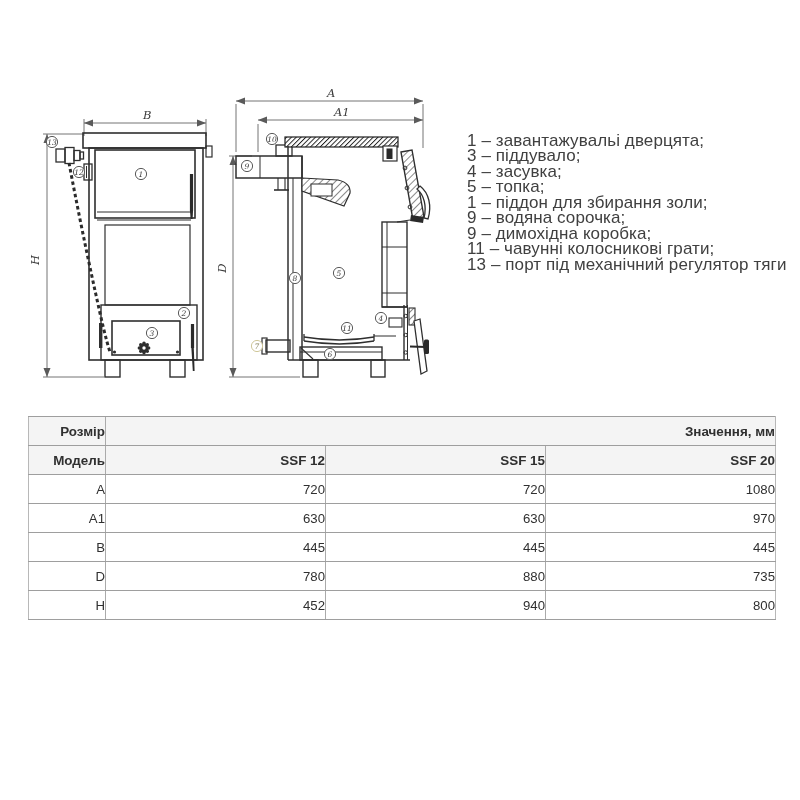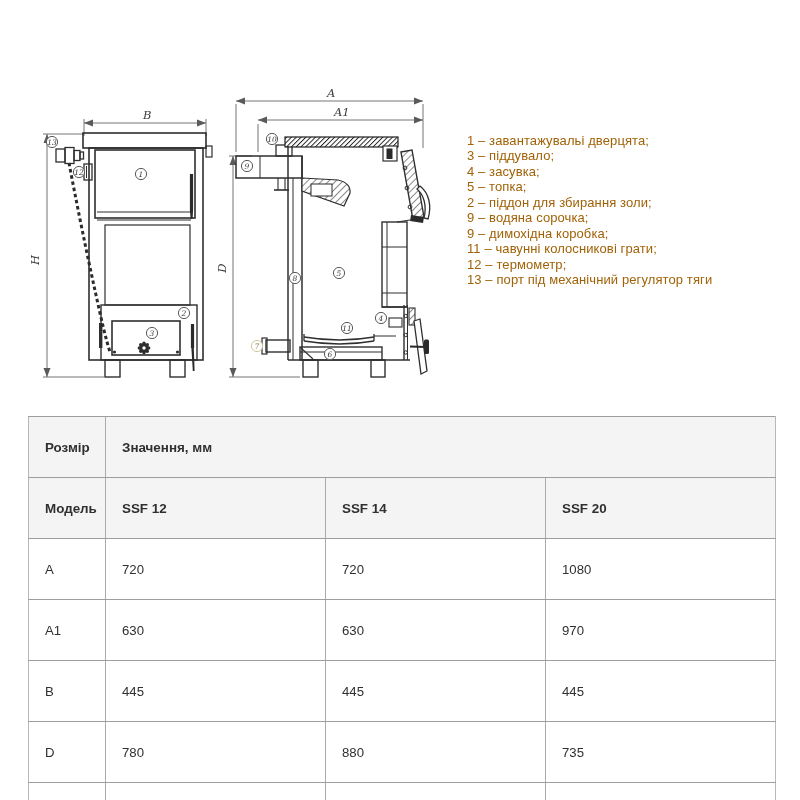--- a/index.html
+++ b/index.html
@@ -1,24 +1,24 @@
 <!DOCTYPE html>
 <html><head>
 <meta charset="utf-8">
 <style>
   html,body{margin:0;padding:0;background:#fff;}
   .page{position:relative;width:800px;height:800px;background:#fff;
         font-family:"Liberation Sans",sans-serif;overflow:hidden;}
   .drawing-svg{position:absolute;left:0;top:78px;width:460px;height:330px;}
   .legend{position:absolute;left:467px;top:133px;width:330px;
-          font-size:13px;line-height:15.45px;color:#a16207;letter-spacing:.1px;}
+          font-size:17px;line-height:15.45px;color:#404040;letter-spacing:.1px;}
   .legend div{white-space:nowrap;}
   table.dims{position:absolute;left:28px;top:416px;width:747px;
              border-collapse:collapse;color:#303030;table-layout:fixed;}
-  table.dims th,table.dims td{height:28px;padding:16px;text-align:left;vertical-align:middle;
+  table.dims th,table.dims td{height:28px;padding:0;text-align:right;vertical-align:middle;
              font-size:13.2px;font-weight:400;border-bottom:1.5px solid #9e9e9e;background:#fff;}
   table.dims tr.hrow th{background:#f4f4f4;font-weight:700;font-size:13.4px;}
   table.dims .vl{border-left:1px solid #aaa;}
   table.dims .outl{border-left:1px solid #b8b8b8;}
   table.dims .outr{border-right:1px solid #b8b8b8;}
   table.dims thead tr:first-child th{border-top:1.5px solid #9e9e9e;}
   .lineart{stroke:#2f2f2f;fill:none;}
   text{user-select:none;}
 </style>
 </head>
@@ -279,44 +279,43 @@
         <text x="257" y="346" font-size="7.5" font-style="italic" fill="#8a845e" text-anchor="middle" dominant-baseline="central">7</text>
       </g>
     </g>
   </svg>
 
   <div class="legend">
     <div>1 – завантажувальі дверцята;</div>
     <div>3 – піддувало;</div>
     <div>4 – засувка;</div>
     <div>5 – топка;</div>
-    <div>2 – піддон для збирання золи;</div>
+    <div>1 – піддон для збирання золи;</div>
     <div>9 – водяна сорочка;</div>
     <div>9 – димохідна коробка;</div>
     <div>11 – чавунні колосникові грати;</div>
-    <div>12 – термометр;</div>
     <div>13 – порт під механічний регулятор тяги</div>
   </div>
 
   <table class="dims">
     <colgroup>
         <col style="width:77px">
         <col style="width:220px">
         <col style="width:220px">
         <col style="width:230px">
       </colgroup>
     <thead>
       <tr class="hrow">
         <th class="outl">Розмір</th>
         <th class="vl outr" colspan="3">Значення, мм</th>
       </tr>
       <tr class="hrow">
         <th class="outl">Модель</th>
         <th class="vl">SSF 12</th>
-        <th class="vl">SSF 14</th>
+        <th class="vl">SSF 15</th>
         <th class="vl outr">SSF 20</th>
       </tr>
     </thead>
     <tbody>
       <tr>
         <td class="outl">A</td>
         <td class="vl">720</td>
         <td class="vl">720</td>
         <td class="vl outr">1080</td>
       </tr>

